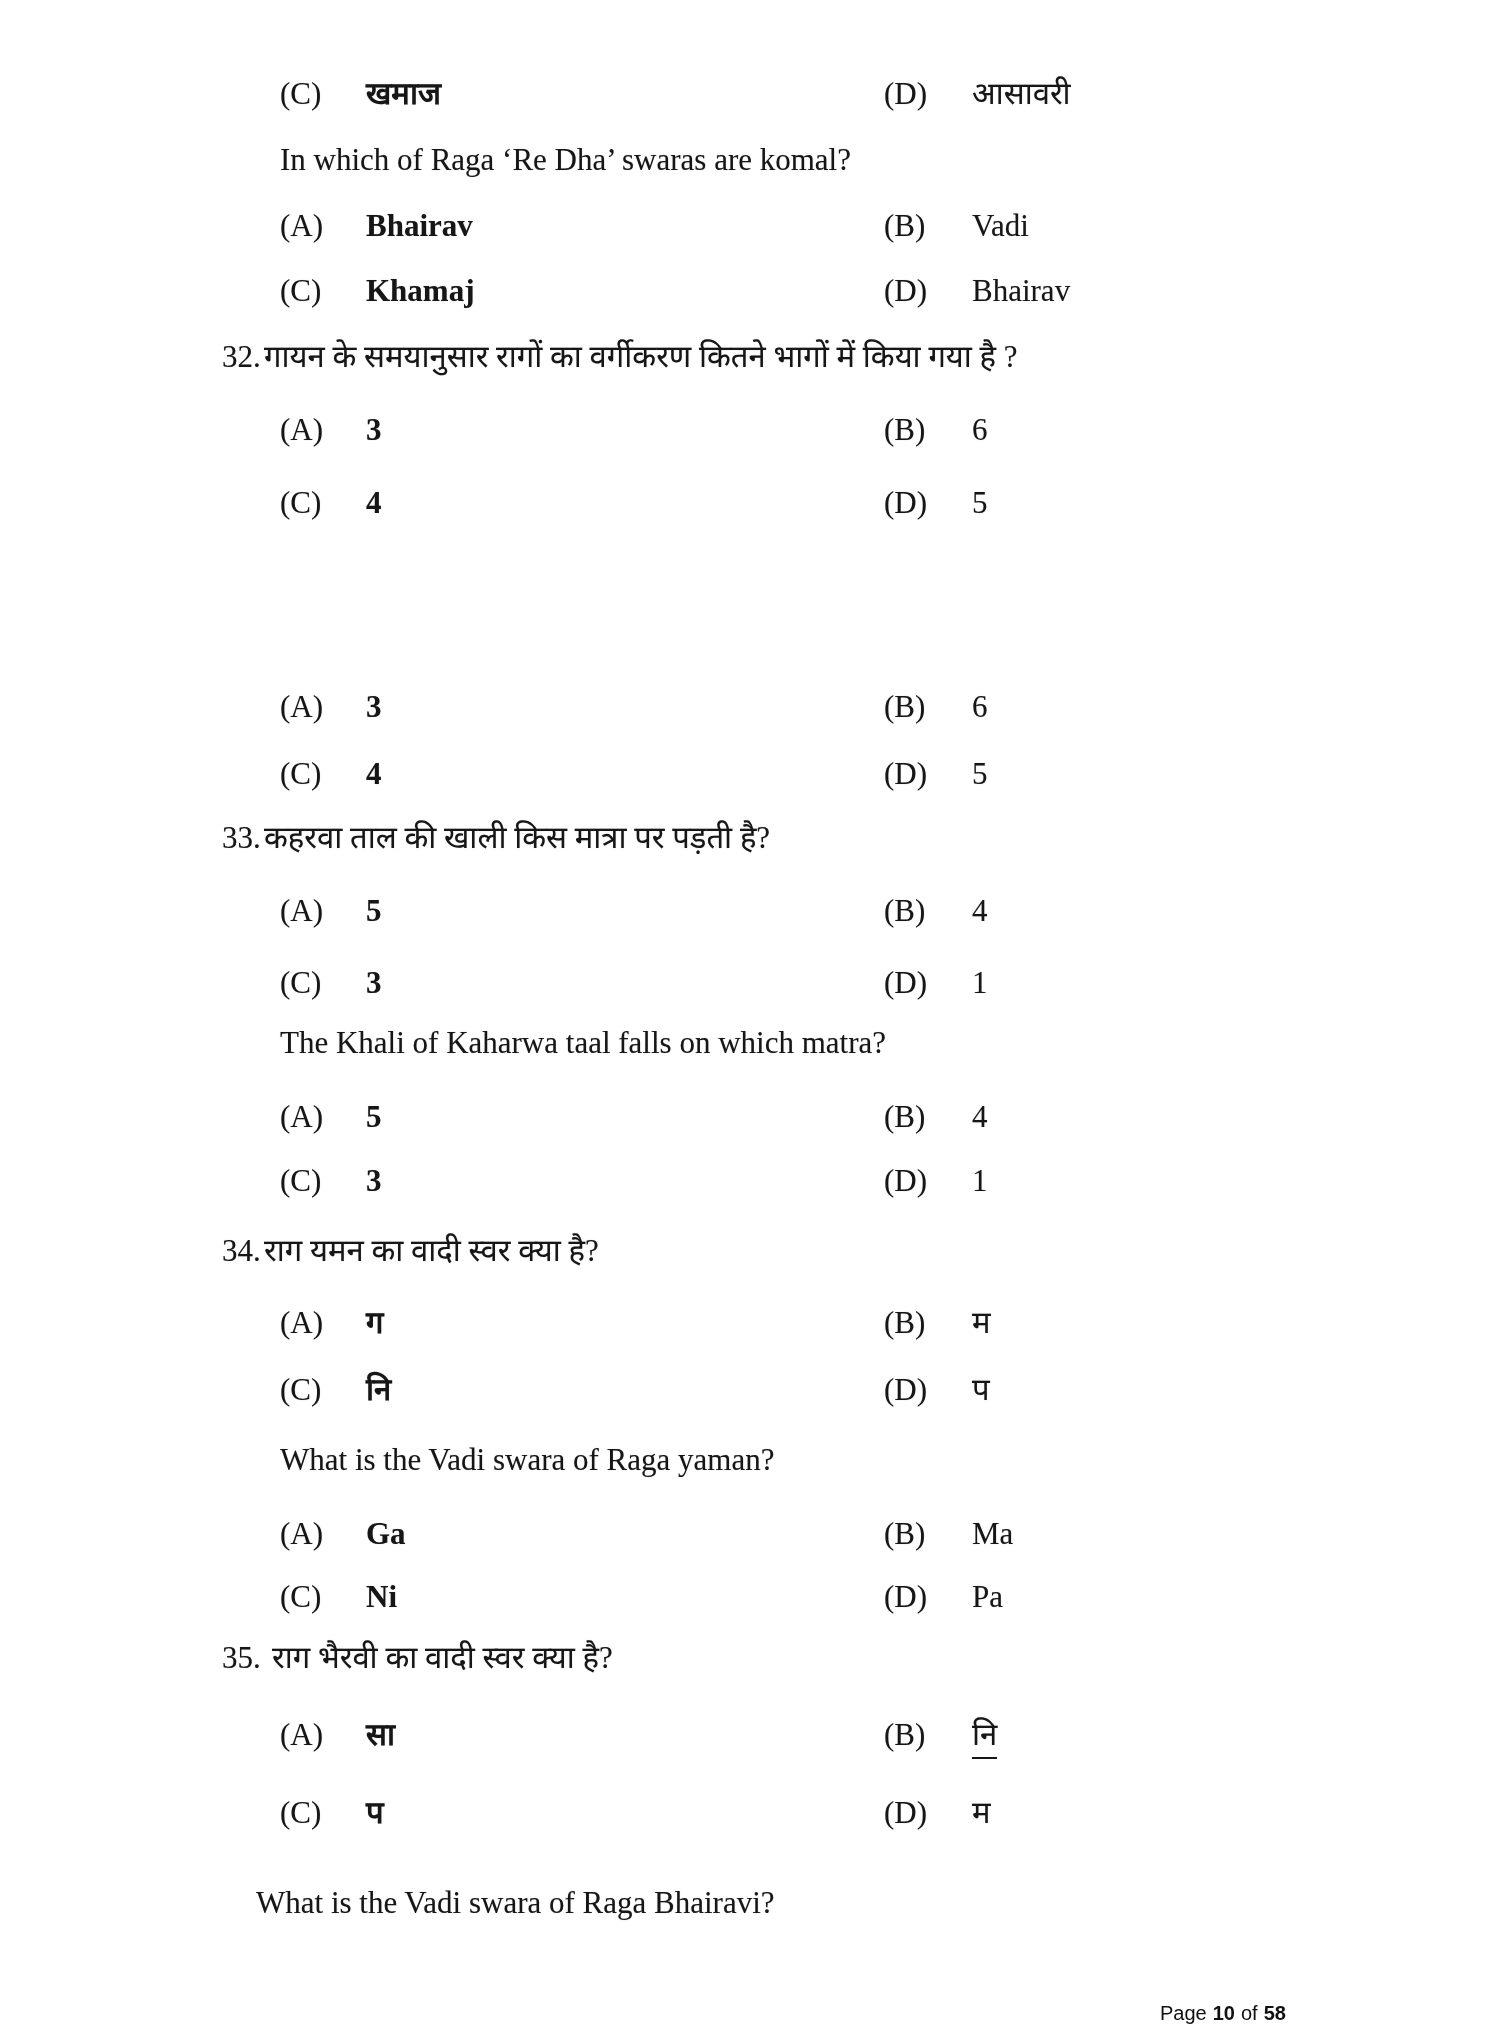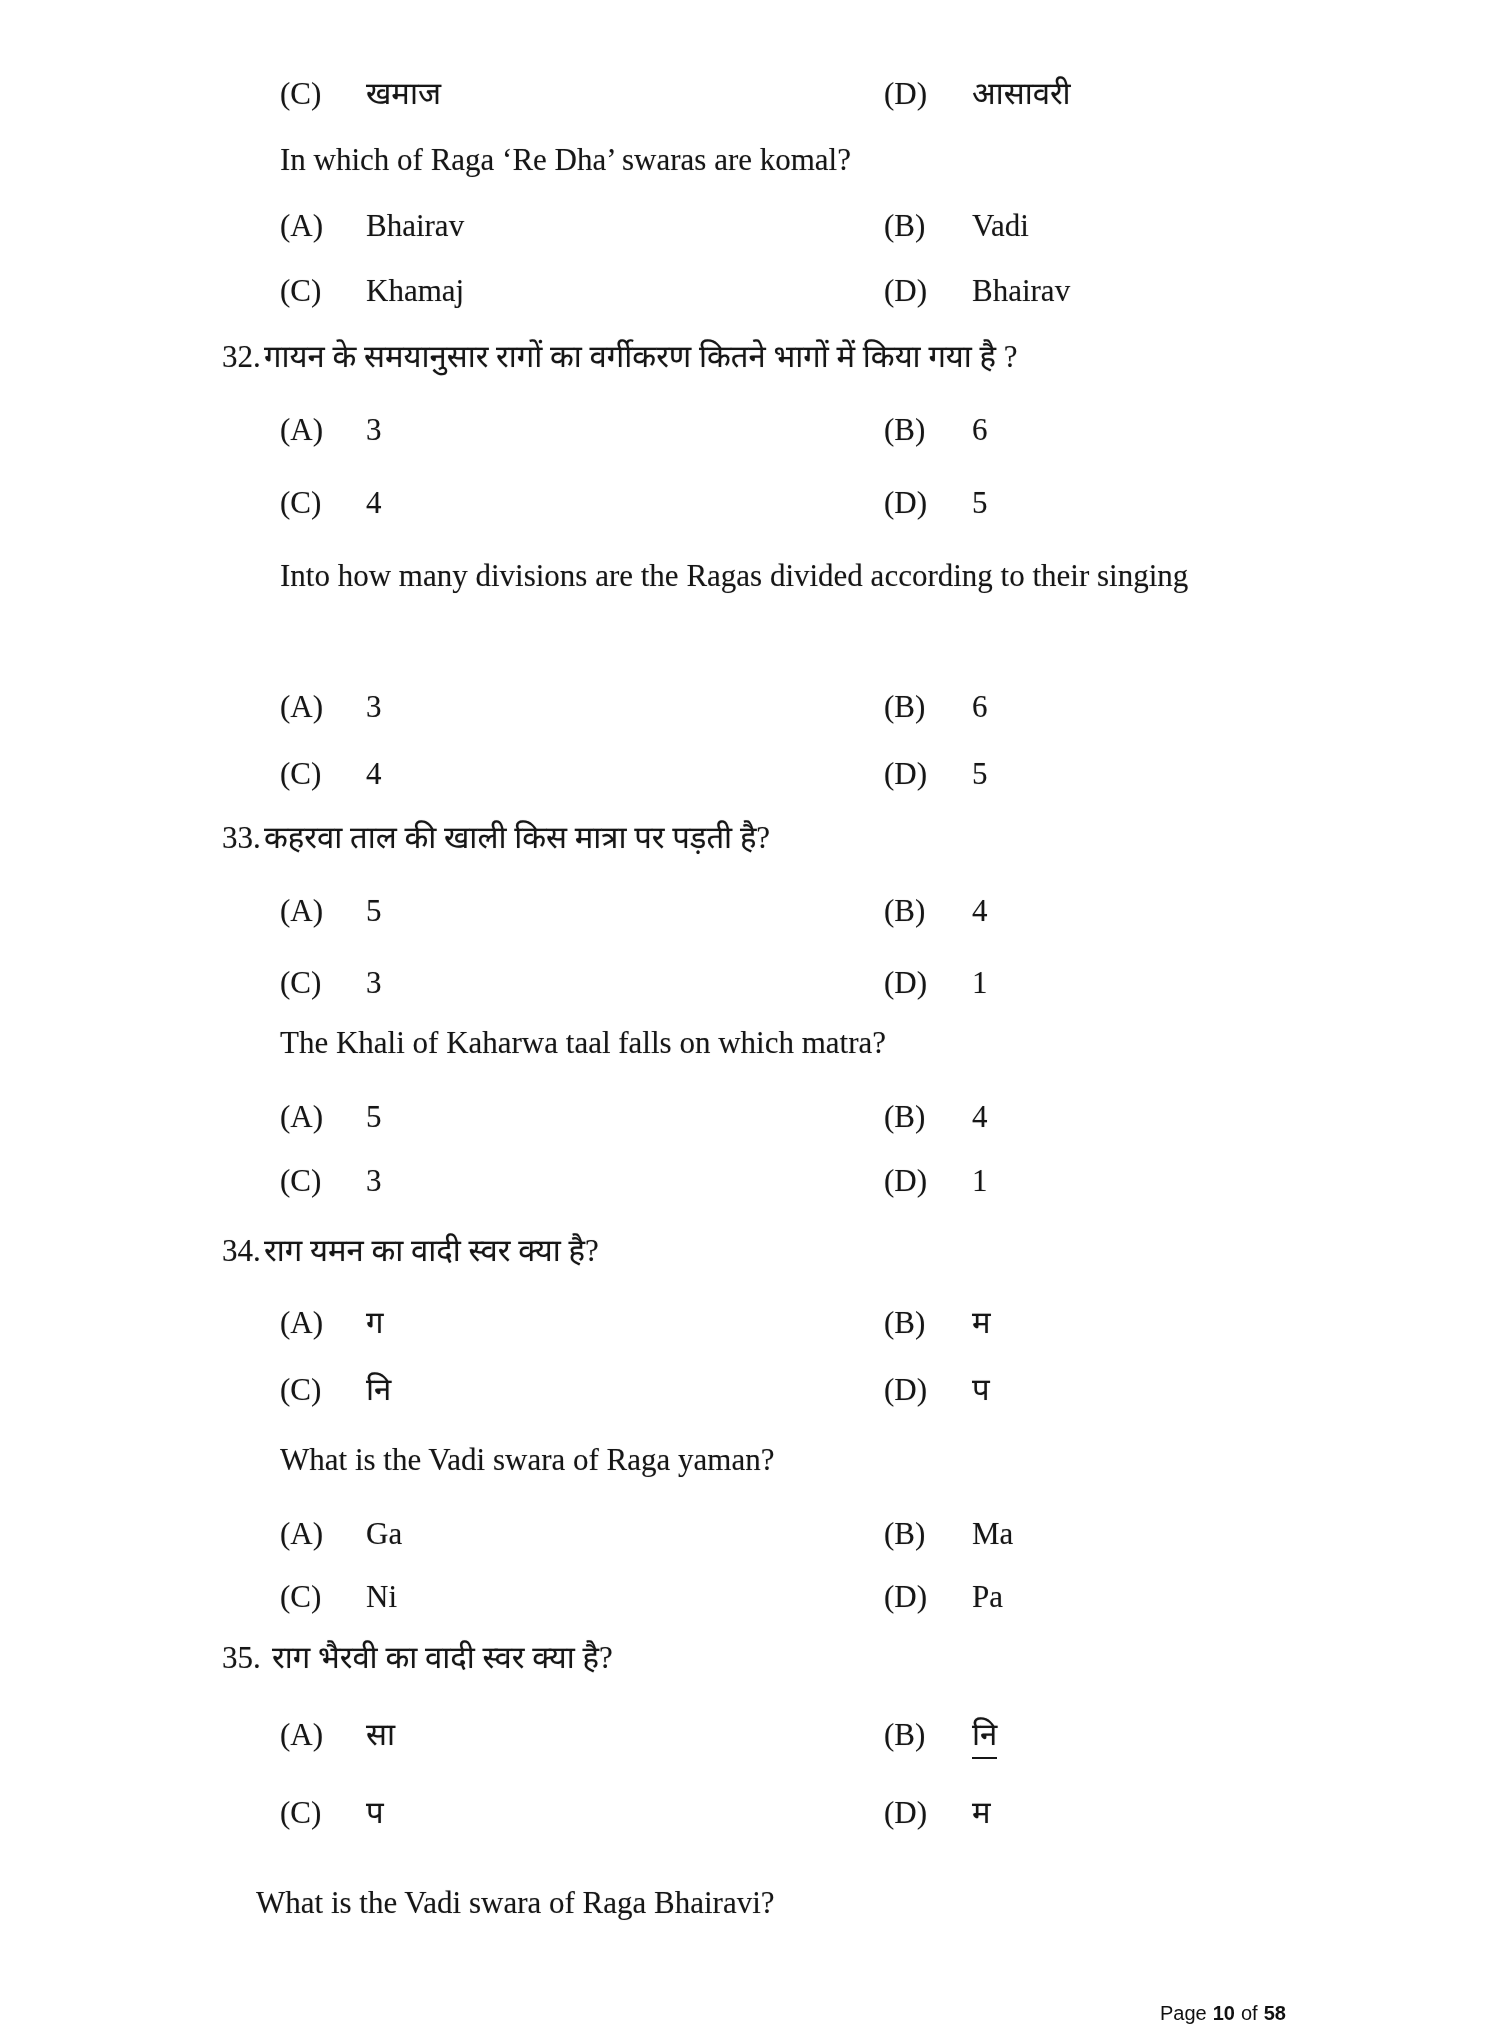--- a/index.html
+++ b/index.html
@@ -19,21 +19,21 @@
     font-size:31px;
     line-height:40px;
     text-shadow:0 0 1px rgba(0,0,0,0.28);
   }
   
   .qnum{left:222px;}
   .qtext{left:264px;}
   .qtext-wide{left:272px;}
   .eng{left:280px;}
   .la{left:280px;}
-  .ta{left:366px;}
+  .ta{left:366px;font-weight:bold;}
   .lb{left:884px;}
   .tb{left:972px;}
   .hi{font-size:32px;}
   .u{border-bottom:2px solid #161616;padding-bottom:2px;}
   .footer{
     position:absolute;
     top:1998px;
     left:1160px;
     font-family:"Liberation Sans","DejaVu Sans",sans-serif;
     font-size:20px;
@@ -85,23 +85,20 @@
     <span class="tb">6</span>
   </div>
 
   <div class="line" style="top:483px">
     <span class="la">(C)</span>
     <span class="ta">4</span>
     <span class="lb">(D)</span>
     <span class="tb">5</span>
   </div>
 
-  <div class="line" style="top:556px">
-    <span class="eng">Into how many divisions are the Ragas divided according to their singing</span>
-  </div>
 
 
   <div class="line" style="top:687px">
     <span class="la">(A)</span>
     <span class="ta">3</span>
     <span class="lb">(B)</span>
     <span class="tb">6</span>
   </div>
 
   <div class="line" style="top:754px">

